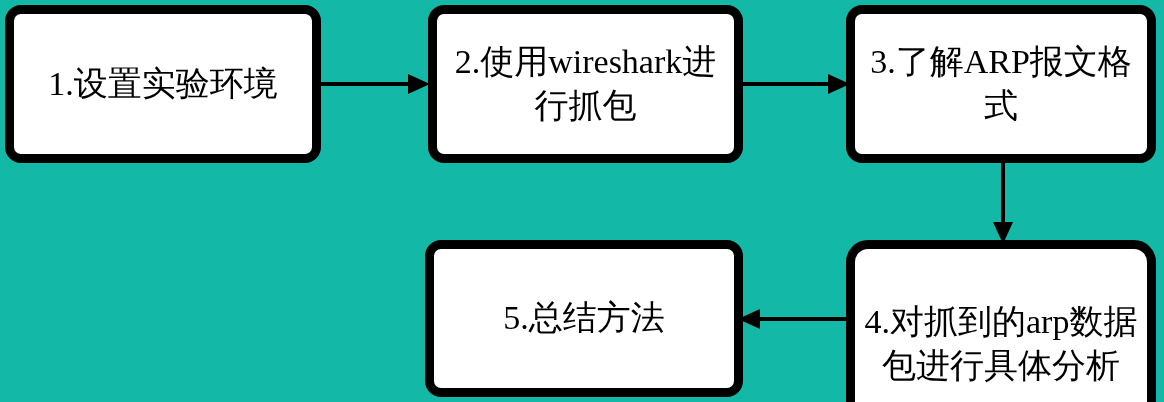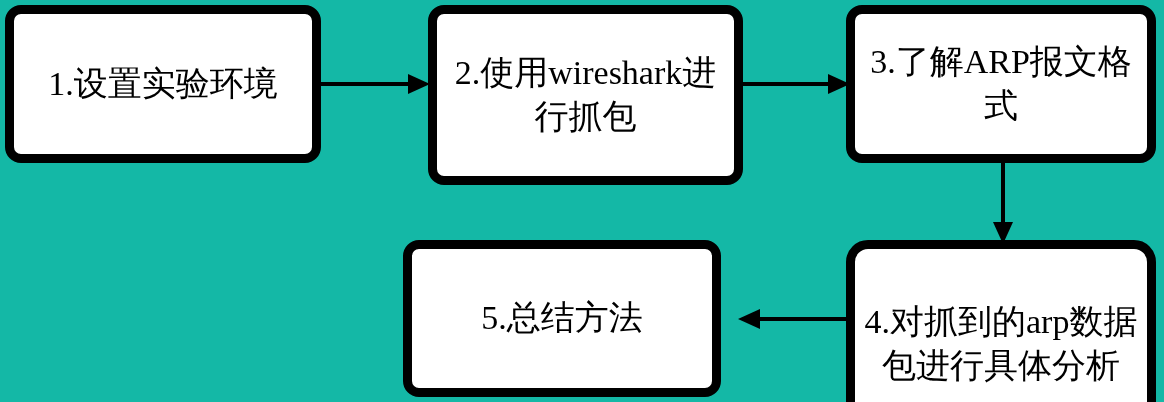--- a/index.html
+++ b/index.html
@@ -49,36 +49,36 @@
 </style>
 </head>
 <body>
 
 <div id="canvas">
 
   <div class="node" style="left: 5px; top: 5px; width: 316px; height: 158px;">
     <span class="node-label">1.设置实验环境</span>
   </div>
 
-  <div class="node" style="left: 428px; top: 5px; width: 315px; height: 180px;">
+  <div class="node" style="left: 428px; top: 5px; width: 315px; height: 158px;">
     <span class="node-label">2.使用wireshark进
 行抓包</span>
   </div>
 
   <div class="node" style="left: 846px; top: 5px; width: 310px; height: 158px;">
     <span class="node-label">3.了解ARP报文格
 式</span>
   </div>
 
   <div class="node" style="left: 846px; top: 240px; width: 310px; height: 208px; border-radius: 22px;">
     <span class="node-label">4.对抓到的arp数据
 包进行具体分析</span>
   </div>
 
-  <div class="node" style="left: 403px; top: 240px; width: 318px; height: 157px;">
+  <div class="node" style="left: 425px; top: 240px; width: 318px; height: 157px;">
     <span class="node-label">5.总结方法</span>
   </div>
 
   <div class="edge" style="left: 318px; top: 74px; width: 112px; height: 20px;">
       <svg width="112" height="20" viewBox="0 0 112 20">
         <line x1="0" y1="10" x2="94" y2="10" stroke="#000000" stroke-width="4"></line>
         <polygon points="112,10 90,0 90,20" fill="#000000"></polygon>
       </svg>
     </div>
   <div class="edge" style="left: 740px; top: 74px; width: 110px; height: 20px;">

